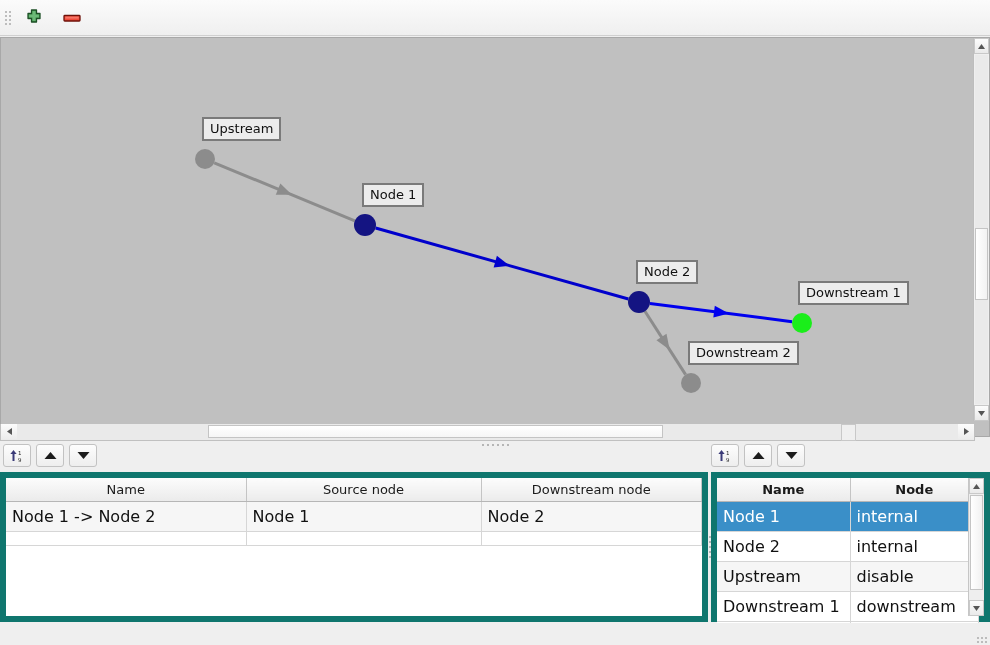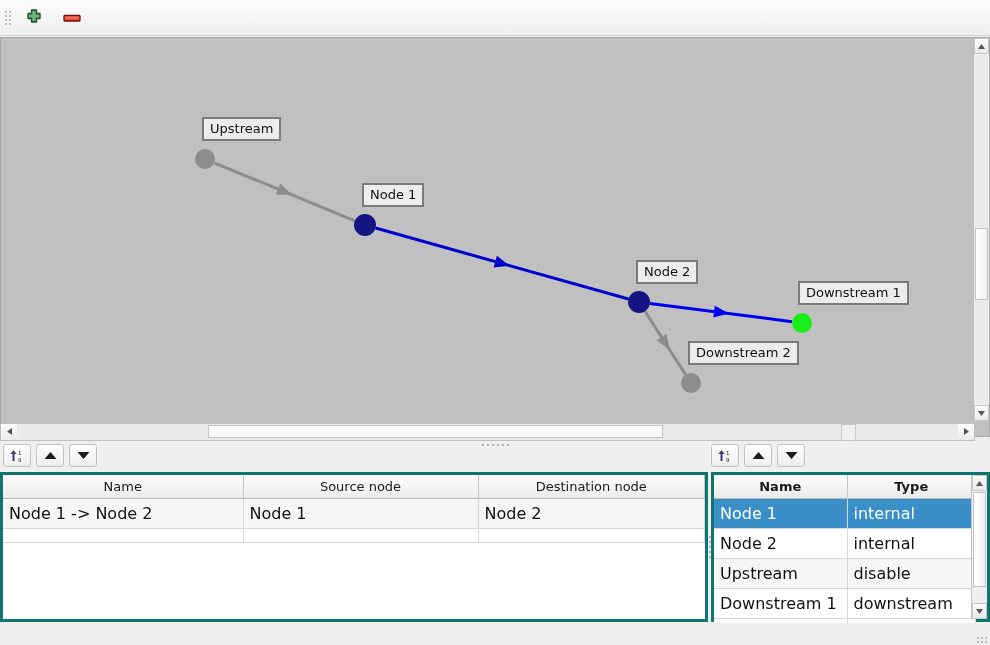--- a/index.html
+++ b/index.html
@@ -109,21 +109,21 @@
   .mini-tb.right { left: 711px; top: 444px; }
   .mbtn {
     width: 28px; height: 23px;
     background: linear-gradient(to bottom,#fdfdfd,#eeeeee);
     border: 1px solid #c2c2c2; border-radius: 3px;
     display: flex; align-items: center; justify-content: center;
   }
 
   
   .table-panel {
-    position: absolute; background: #ffffff; border: 3px solid #0f766e;
+    position: absolute; background: #ffffff; border: 6px solid #0f766e;
   }
   .tbl-left  { left: 0px;   top: 472px; width: 708px; height: 150px; }
   .tbl-right { left: 711px; top: 472px; width: 279px; height: 150px; }
 
   table { border-collapse: collapse; width: 100%; table-layout: fixed; }
   thead th {
     background: linear-gradient(to bottom,#fcfcfc,#ebebeb);
     border-right: 1px solid #c4c4c4;
     border-bottom: 1px solid #b6b6b6;
     height: 23px; font-weight: normal; font-size: 13px; color: #1a1a1a;
@@ -317,21 +317,21 @@
     <table>
       <colgroup>
           <col style="width:240px">
           <col style="width:235px">
           <col>
         </colgroup>
       <thead>
           <tr id="links-head">
             <th>Name</th>
             <th>Source node</th>
-            <th>Destination node</th>
+            <th>Downstream node</th>
           </tr>
         </thead>
       <tbody id="links-body">
           <tr class="odd">
             <td>Node 1 -&gt; Node 2</td>
             <td>Node 1</td>
             <td>Node 2</td>
           </tr>
           <tr class="blank">
             <td></td>
@@ -353,21 +353,21 @@
   <div class="table-panel tbl-right">
     <div style="width:262px;overflow:hidden;">
       <table>
         <colgroup>
             <col style="width:133px">
             <col>
           </colgroup>
         <thead>
             <tr id="nodes-head">
               <th>Name</th>
-              <th>Type</th>
+              <th>Node</th>
             </tr>
           </thead>
         <tbody id="nodes-body">
             <tr class="selected">
               <td>Node 1</td>
               <td>internal</td>
             </tr>
             <tr class="even">
               <td>Node 2</td>
               <td>internal</td>

